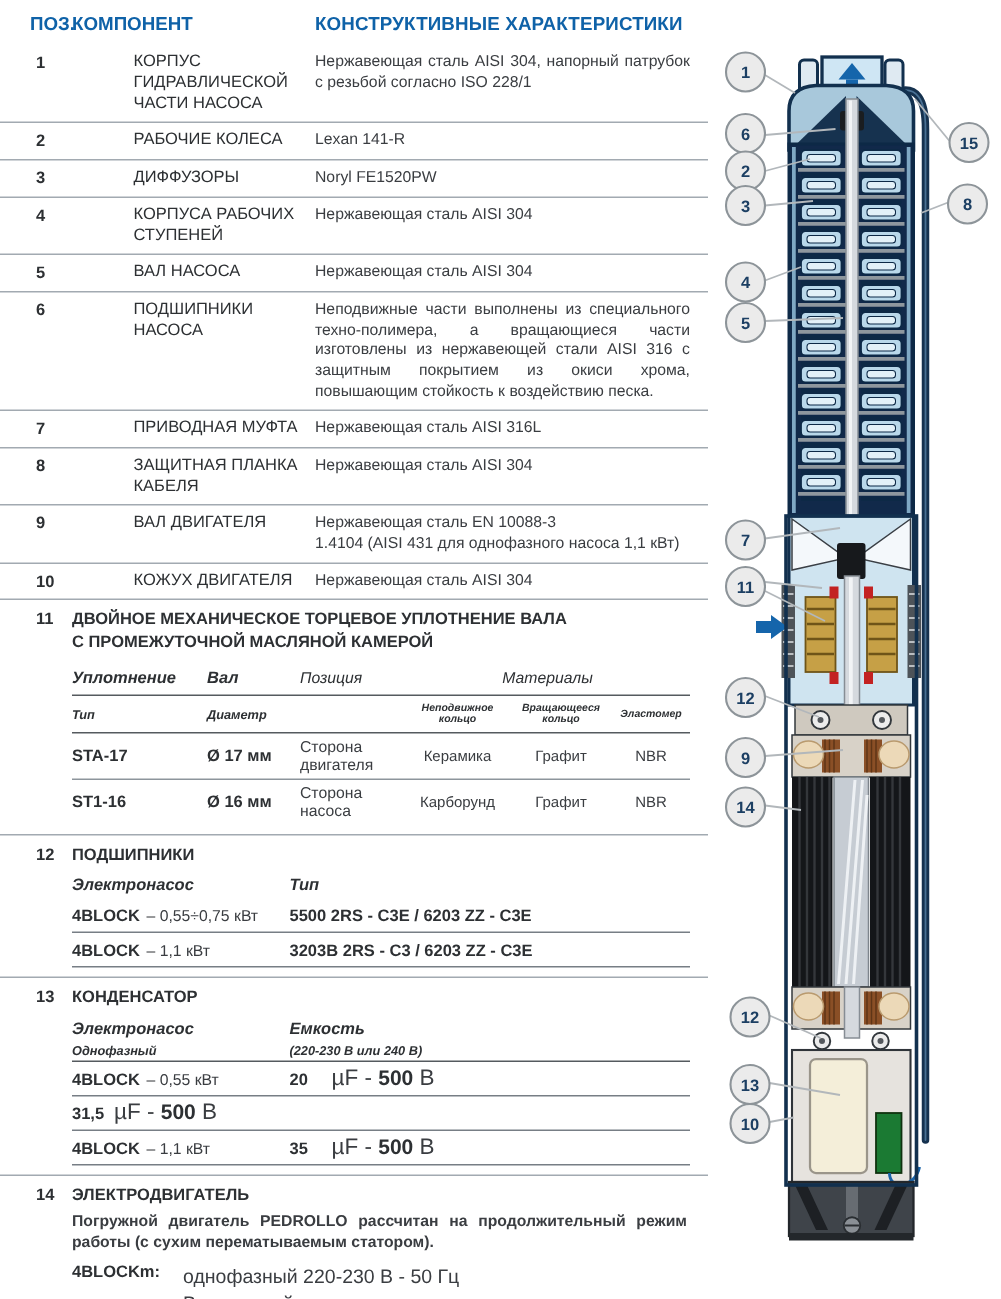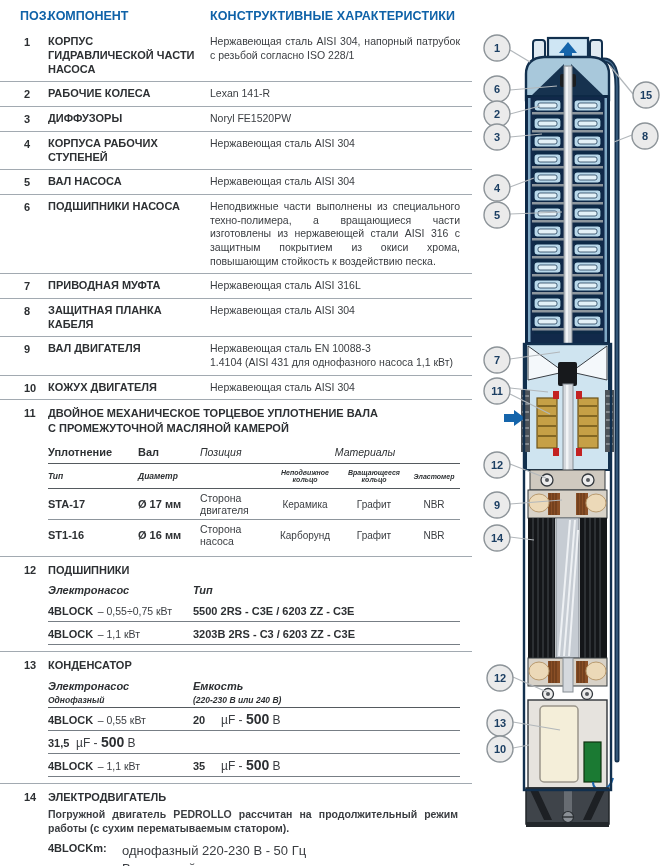--- a/index.html
+++ b/index.html
@@ -9,34 +9,34 @@
 
   
   .thead { display:grid; grid-template-columns:28px 162px 1fr; padding:9px 10px 7px 20px;
            color:#0f62a8; font-weight:bold; font-size:12.5px; }
   .thead .h-char { letter-spacing:0.1px; }
 
   
   .trow { display:grid; grid-template-columns:28px 162px 1fr; padding:5px 12px 5px 20px;
           border-bottom:1px solid #a2aab1; align-items:start; }
   .pos  { font-weight:bold; font-size:11px; color:#2d3033; padding-left:4px; padding-top:1px; }
-  .comp { font-weight:bold; font-size:11px; color:#2d3033; line-height:1.25; padding-right:8px; }
+  .comp { font-weight:normal; font-size:11px; color:#2d3033; line-height:1.25; padding-right:8px;margin-left:41px; }
   .desc { font-size:10.5px; line-height:1.3; text-align:justify; }
 
   
   .sec { display:grid; grid-template-columns:28px 1fr; padding:6px 12px 6px 20px; border-bottom:1px solid #a2aab1; }
   .sec-title { font-weight:bold; font-size:11px; color:#2d3033; line-height:1.3; }
 
   
   .seal-table { margin-top:8px; }
   .srow { display:grid; grid-template-columns:90px 62px 72px 68px 70px 1fr; align-items:center; }
   .srow.hA { border-bottom:1px solid #555a5f; padding-bottom:2px; }
   .srow.hB { border-bottom:1px solid #555a5f; padding:2px 0; }
   .srow.d1 { border-bottom:1px solid #8d959c; }
-  .st-h1  { font-weight:bold; font-size:11px; color:#2d3033; }
+  .st-h1  { font-weight:bold; font-style:italic; font-size:11px; color:#2d3033; }
   .st-h1i { font-style:italic; font-size:10.5px; color:#2d3033; }
   .cmat { grid-column:4 / 7; text-align:center; }
   .st-h2 { font-weight:bold; font-style:italic; font-size:8.5px; color:#2d3033; }
   .st-h2s{ font-weight:bold; font-style:italic; font-size:7px; color:#2d3033; text-align:center; }
   .sd-type { font-weight:bold; font-size:11px; color:#2d3033; }
   .sd-txt  { font-size:10.5px; }
   .sd-c    { font-size:10px; text-align:center; }
   .srow .cell { padding:3px 2px 3px 0; }
 
   
@@ -45,21 +45,21 @@
   .brow.bh { padding-bottom:3px; }
   .brow.bsub { border-bottom:1px solid #555a5f; padding-bottom:2px; }
   .brow.bd { border-bottom:1px solid #777e85; padding:2px 0; }
   .brow.bh0 { border-bottom:0; }
   .bi { font-weight:bold; font-style:italic; font-size:11px; color:#2d3033; }
   .bis { font-weight:bold; font-style:italic; font-size:8.5px; color:#2d3033; }
   .bm { font-weight:bold; font-size:11px; color:#2d3033; }
   .bp { font-size:10.5px; }
   .bt { font-weight:bold; font-size:11px; color:#2d3033; }
   .cap-val { display:inline-block; width:28px; font-weight:bold; font-size:11px; color:#2d3033; }
-  .cap-u { font-size:12px; }
+  .cap-u { font-size:15px; }
   .cap-v { font-weight:bold; font-size:14px; color:#2d3033; }
 
   
   .para { font-size:10.5px; line-height:1.35; text-align:justify; margin-top:3px; padding-right:2px;font-weight:bold; }
   .model-block { display:grid; grid-template-columns:74px 1fr; margin-top:7px; }
   .model-label { font-weight:bold; font-size:11px; color:#2d3033; }
   .model-lines div { font-size:13px; line-height:1.35; }
 
   
   .diagram { position:absolute; right:0; top:0; width:207px; height:866px; }

